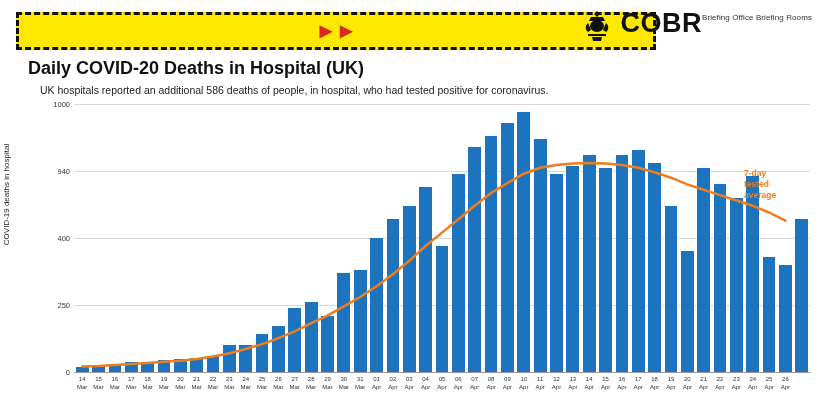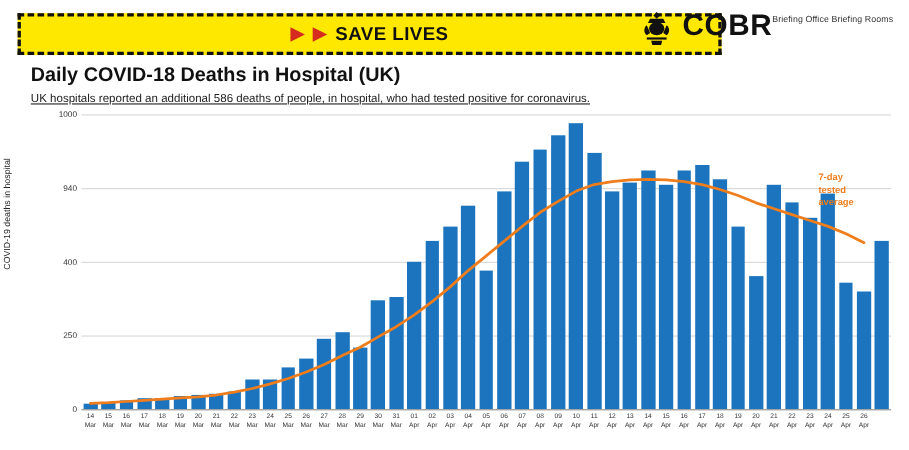--- a/index.html
+++ b/index.html
@@ -91,25 +91,24 @@
   .chart-title {
     position: absolute;
     left: 28px;
     top: 58px;
     font-size: 18px;
     font-weight: bold;
     color: #111;
   }
   .chart-sub {
     position: absolute;
-    left: 28px;
+    left: 40px;
     top: 84px;
     font-size: 10.5px;
     color: #222;
-    text-decoration: underline;
   }
 
   
   .chart-area {
     position: absolute;
     left: 28px;
     top: 104px;
     width: 782px;
     height: 295px;
   }
@@ -211,21 +210,20 @@
 </style>
 </head>
 <body>
 
 <div class="slide">
 
   <div class="banner-wrap">
     <div class="banner">
       <span class="banner-arrow">▶</span>
       <span class="banner-arrow">▶</span>
-      <span class="banner-text">SAVE LIVES</span>
     </div>
   </div>
 
   <div class="cobr">
     <span class="crest">
       <svg width="30" height="34" viewBox="0 0 30 34">
         <g fill="#111">
           <path d="M15 1 l3 3 -3 3 -3 -3z"></path>
           <path d="M9 7 h12 l2 4 h-16z"></path>
           <ellipse cx="15" cy="16" rx="7" ry="6"></ellipse>
@@ -235,21 +233,21 @@
           <path d="M10 27 h10 l-1 4 h-8z"></path>
         </g>
       </svg>
     </span>
     <span class="cobr-textblock">
       <span class="cobr-title">COBR</span>
       <span class="cobr-sub">Briefing Office Briefing Rooms</span>
     </span>
   </div>
 
-  <div class="chart-title">Daily COVID-18 Deaths in Hospital (UK)</div>
+  <div class="chart-title">Daily COVID-20 Deaths in Hospital (UK)</div>
   <div class="chart-sub">UK hospitals reported an additional 586 deaths of people, in hospital, who had tested positive for coronavirus.</div>
 
   <div class="y-axis-label">
     <span>COVID-19 deaths in hospital</span>
   </div>
 
   <div class="chart-area">
     <div class="plot" id="plot">
       <div id="gridlines">
           <div class="gridline" style="top: 268px;">
@@ -491,20 +489,20 @@
         </div>
         <div class="xlabel" style="left: 686.933px; width: 16.3556px;">
           <span class="d">25</span>
           <span class="m">Apr</span>
         </div>
         <div class="xlabel" style="left: 703.289px; width: 16.3556px;">
           <span class="d">26</span>
           <span class="m">Apr</span>
         </div>
       </div>
-    <div class="rolling-label" id="rolling-label" style="color: rgb(240, 125, 28);">
+    <div class="rolling-label" id="rolling-label" style="color: rgb(240, 125, 28); margin-top: 12px;">
         <div>7-day</div>
         <div>tested</div>
         <div>average</div>
       </div>
   </div>
 
 </div>
 
 </body></html>

